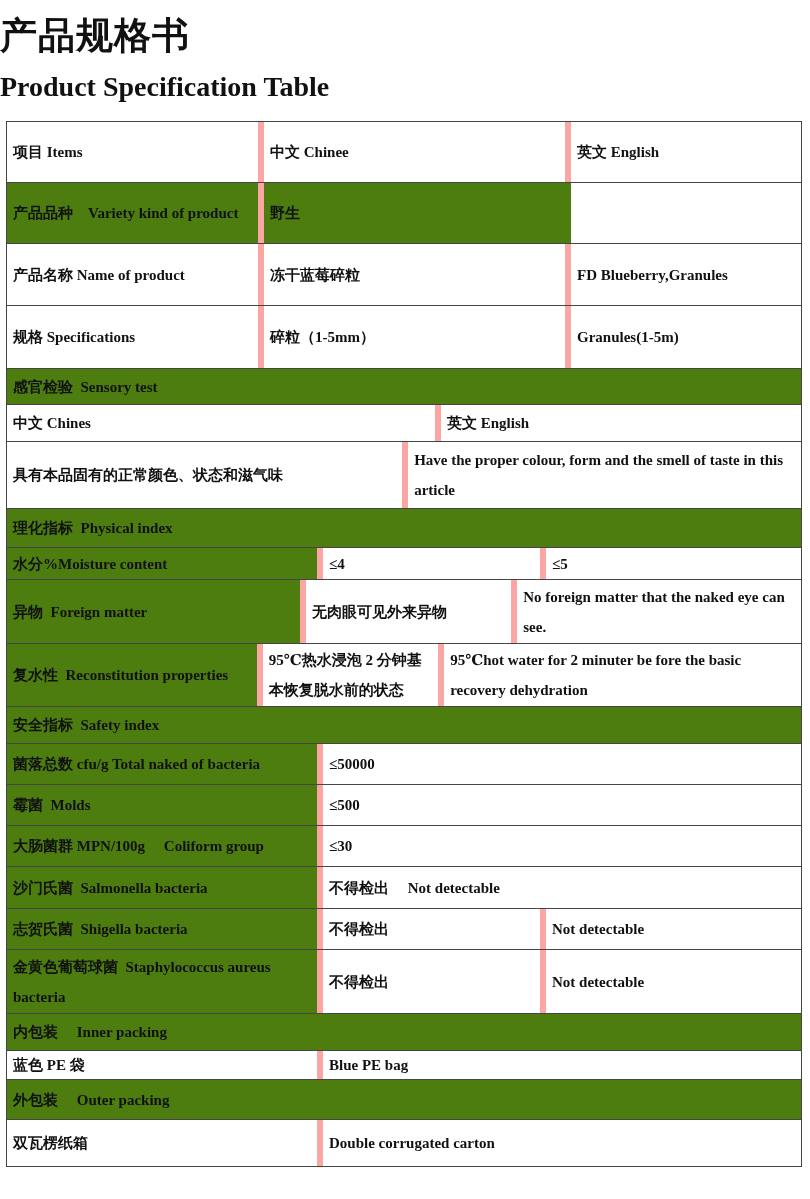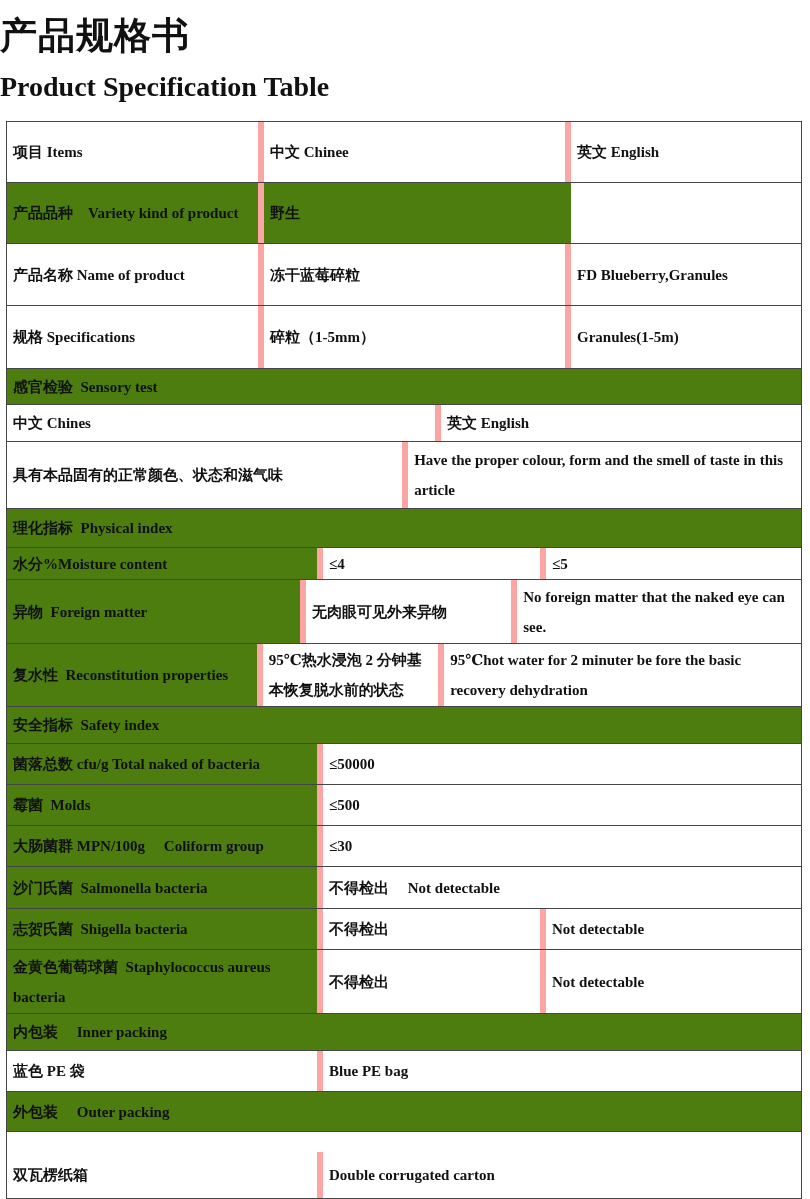--- a/index.html
+++ b/index.html
@@ -37,21 +37,21 @@
     margin-left: 6px;
     width: 796px;
     border: 1px solid #454545;
     box-sizing: border-box;
   }
   .row {
     display: flex;
     box-sizing: border-box;
     border-bottom: 1px solid #454545;
   }
-  .row:last-child { border-bottom: none; margin-top: 20px; }
+  .row:last-child { border-bottom: none; }
   .cell {
     box-sizing: border-box;
     border-right: 6px solid #fca5a5;
     display: flex;
     align-items: center;
     padding: 2px 6px;
     font-size: 15px;
     line-height: 30px;
     white-space: pre-wrap;
     overflow: hidden;
@@ -172,21 +172,21 @@
     <div class="row" style="height:64px">
       <div class="cell wC1 gray">金黄色葡萄球菌  Staphylococcus aureus bacteria</div>
       <div class="cell wC2">不得检出</div>
       <div class="cell grow">Not detectable</div>
     </div>
 
     <div class="row" style="height:37px">
       <div class="cell grow gray">内包装　 Inner packing</div>
     </div>
 
-    <div class="row" style="height:41px">
+    <div class="row" style="height:29px">
       <div class="cell wC1">蓝色 PE 袋</div>
       <div class="cell grow">Blue PE bag</div>
     </div>
 
     <div class="row" style="height:40px">
       <div class="cell grow gray">外包装　 Outer packing</div>
     </div>
 
     <div class="row" style="height:46px">
       <div class="cell wC1">双瓦楞纸箱</div>

